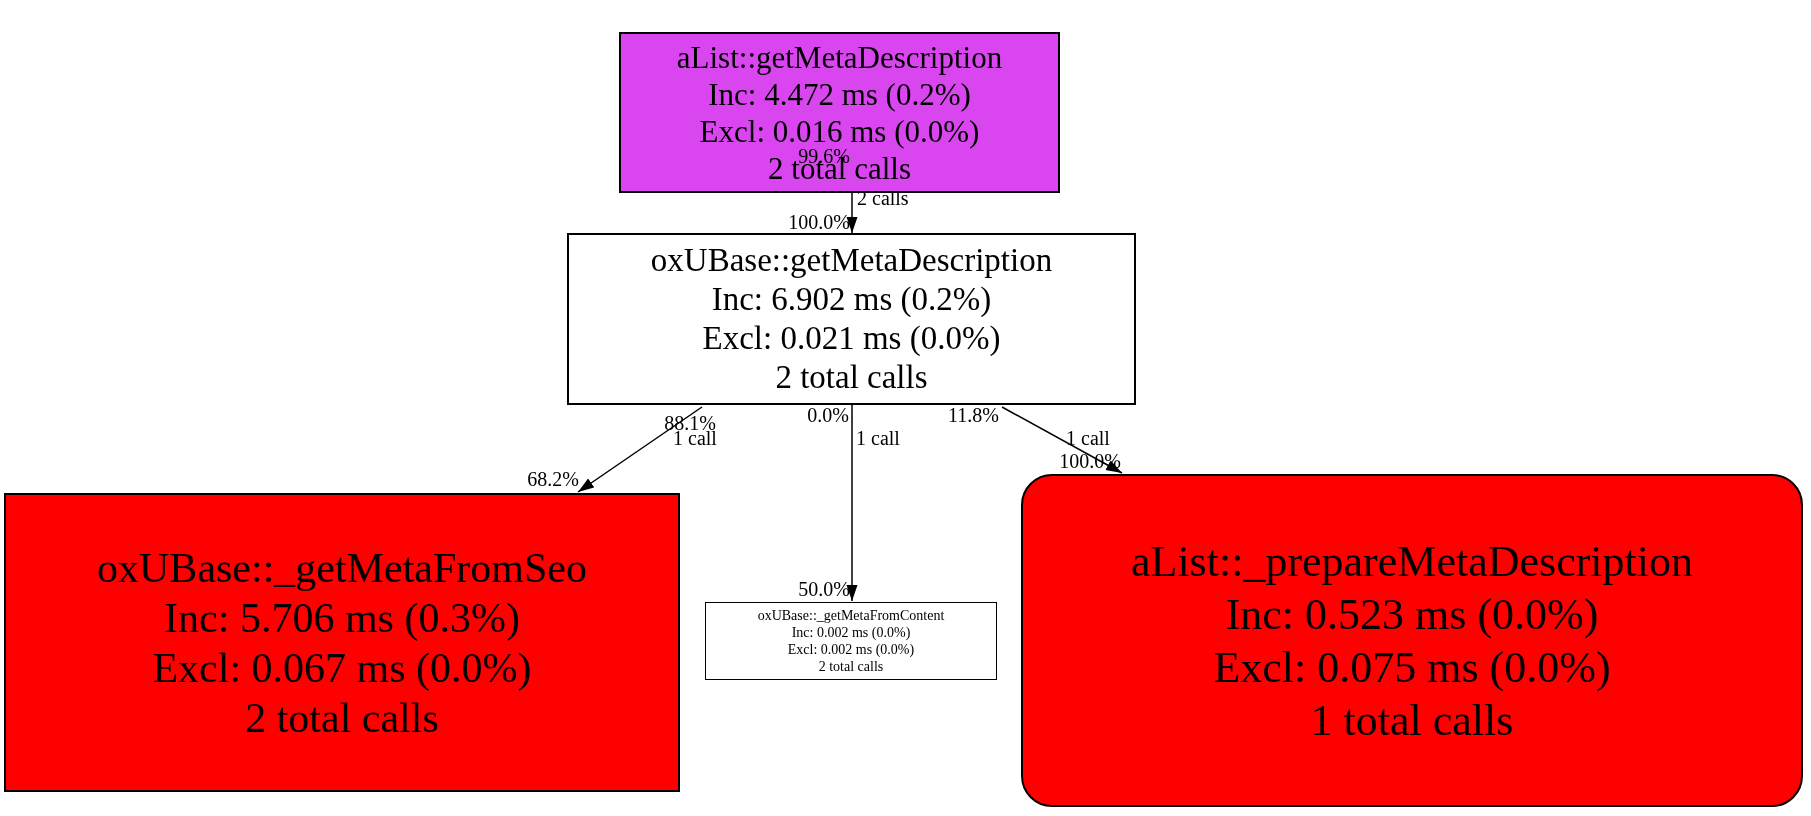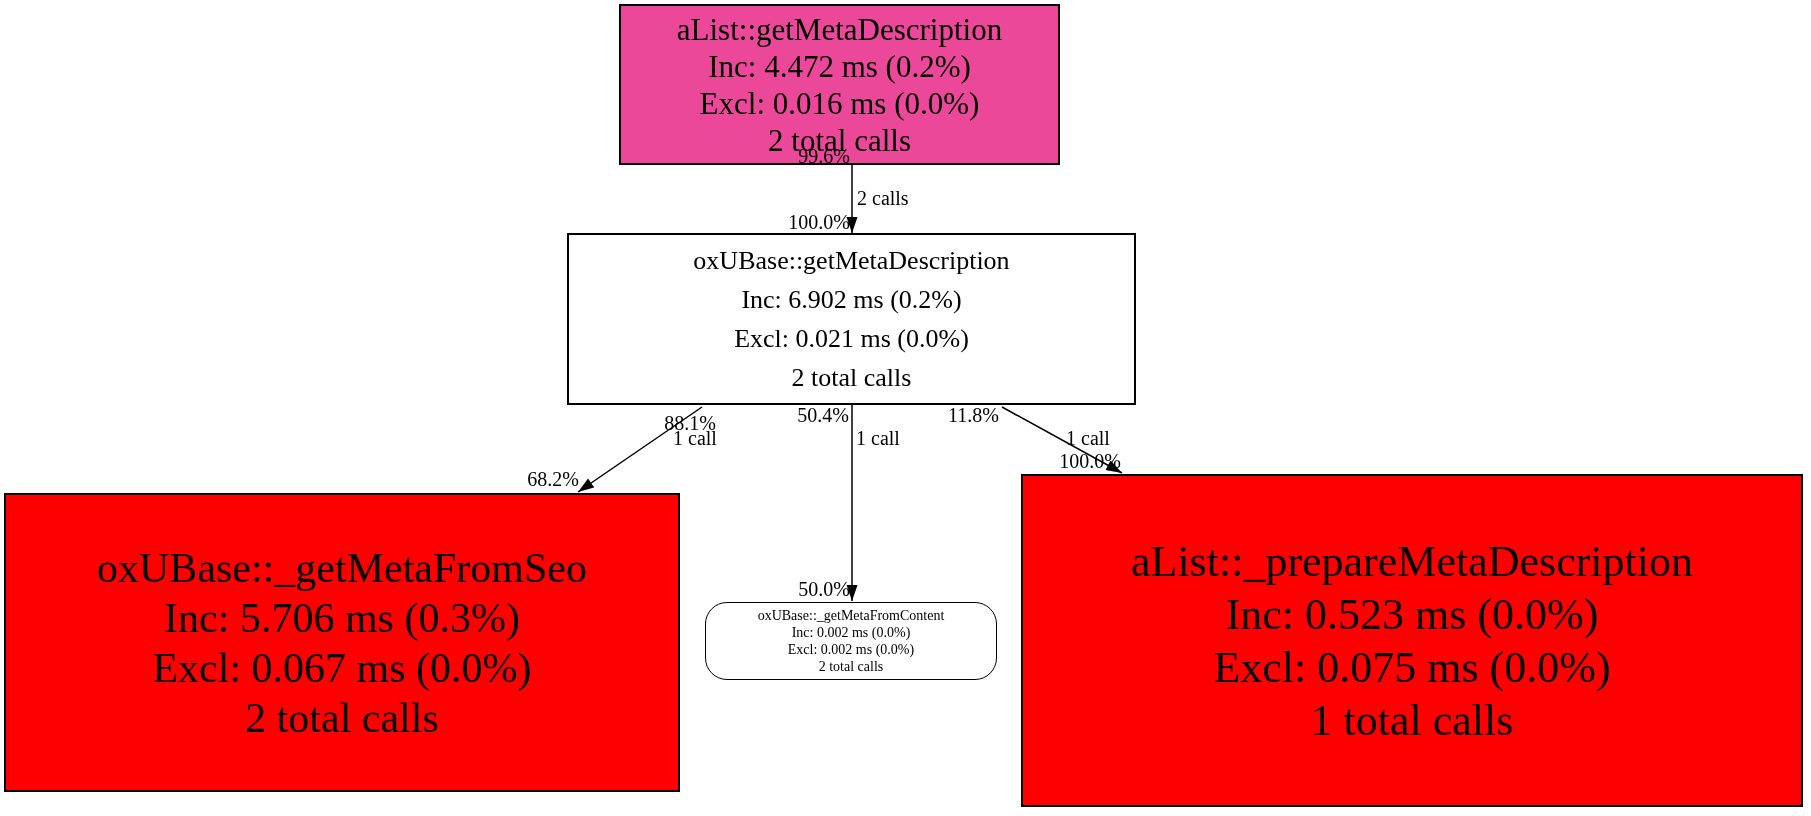--- a/index.html
+++ b/index.html
@@ -23,24 +23,24 @@
     background: #ffffff;
     border: 2px solid #000000;
     display: flex;
     flex-direction: column;
     justify-content: center;
     align-items: center;
     text-align: center;
   }
   .node .nline { white-space: nowrap; }
   .node--0 { left: 619px; top: 4px;   width: 441px; height: 161px; font-size: 31px; line-height: 37px; }
-  .node--1 { left: 567px; top: 233px; width: 569px; height: 172px; font-size: 26px; line-height: 39px; }
+  .node--1 { left: 567px; top: 233px; width: 569px; height: 172px; font-size: 33px; line-height: 39px; }
   .node--2 { left: 4px;   top: 493px; width: 676px; height: 299px; font-size: 42px; line-height: 50px; }
-  .node--3 { left: 705px; top: 602px; width: 292px; height: 78px;  font-size: 14px; line-height: 17px; border-width: 1px; border-radius: 22px; }
-  .node--4 { left: 1021px; top: 474px; width: 782px; height: 333px; font-size: 44px; line-height: 53px; }
+  .node--3 { left: 705px; top: 602px; width: 292px; height: 78px;  font-size: 14px; line-height: 17px; border-width: 1px; }
+  .node--4 { left: 1021px; top: 474px; width: 782px; height: 333px; font-size: 44px; line-height: 53px; border-radius: 31px; }
   .edge-label {
     position: absolute;
     font-size: 20px;
     line-height: 20px;
     white-space: nowrap;
   }
   
   .el0-src   { right: 961px;  top: 146px; }
   .el0-calls { left: 857px;   top: 188px; }
   .el0-tgt   { right: 961px;  top: 212px; }
@@ -67,21 +67,21 @@
       <marker id="arrowhead" markerUnits="userSpaceOnUse" markerWidth="17" markerHeight="12" refX="16" refY="5.5" orient="auto">
         <path d="M0,0 L16,5.5 L0,11 Z" fill="#000000"></path>
       </marker>
     </defs>
     <line x1="852" y1="165" x2="852" y2="233" stroke="#000000" stroke-width="1.5" marker-end="url(#arrowhead)"></line>
     <line x1="702" y1="407" x2="578" y2="492" stroke="#000000" stroke-width="1.5" marker-end="url(#arrowhead)"></line>
     <line x1="852" y1="405" x2="852" y2="601" stroke="#000000" stroke-width="1.5" marker-end="url(#arrowhead)"></line>
     <line x1="1002" y1="407" x2="1122" y2="473" stroke="#000000" stroke-width="1.5" marker-end="url(#arrowhead)"></line>
   </svg>
 
-  <div class="node node--0" style="background: #ec4899;">
+  <div class="node node--0" style="background: #d946ef; margin-top: 28px;">
     <div class="nline">aList::getMetaDescription</div>
     <div class="nline">Inc: 4.472 ms (0.2%)</div>
     <div class="nline">Excl: 0.016 ms (0.0%)</div>
     <div class="nline">2 total calls</div>
   </div>
 
   <div class="node node--1" style="background: rgb(255, 255, 255);">
     <div class="nline">oxUBase::getMetaDescription</div>
     <div class="nline">Inc: 6.902 ms (0.2%)</div>
     <div class="nline">Excl: 0.021 ms (0.0%)</div>
@@ -110,21 +110,21 @@
   </div>
 
   <span class="edge-label el0-src">99.6%</span>
   <span class="edge-label el0-calls">2 calls</span>
   <span class="edge-label el0-tgt">100.0%</span>
 
   <span class="edge-label el1-src">88.1%</span>
   <span class="edge-label el1-calls">1 call</span>
   <span class="edge-label el1-tgt">68.2%</span>
 
-  <span class="edge-label el2-src">50.4%</span>
+  <span class="edge-label el2-src">0.0%</span>
   <span class="edge-label el2-calls">1 call</span>
   <span class="edge-label el2-tgt">50.0%</span>
 
   <span class="edge-label el3-src">11.8%</span>
   <span class="edge-label el3-calls">1 call</span>
   <span class="edge-label el3-tgt">100.0%</span>
 
 </div>
 
 </body></html>

